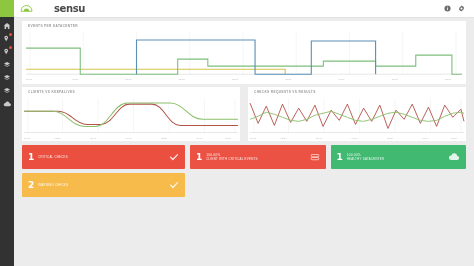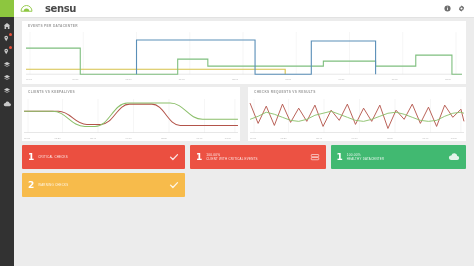--- a/index.html
+++ b/index.html
@@ -30,21 +30,21 @@
     position:absolute;right:2px;top:1px;width:3px;height:3px;border-radius:50%;
     background:#e8503a;
   }
 
   
   .header{
     position:absolute;left:14px;top:0;right:0;height:17px;
     background:#ffffff;border-bottom:1px solid #e2e2e2;
     display:flex;align-items:center;z-index:15;
   }
-  .logo-wrap{display:flex;align-items:center;padding-left:6px;gap:12px;}
+  .logo-wrap{display:flex;align-items:center;padding-left:6px;gap:21px;}
   .logo-cloud{display:block;}
   .logo-text{
     font-size:10px;font-weight:bold;color:#4a4a4a;letter-spacing:-0.4px;
     line-height:1;font-family:"DejaVu Sans",sans-serif;
   }
   .header-right{margin-left:auto;display:flex;align-items:center;gap:7px;padding-right:9px;}
   .hdr-ico{width:7px;height:7px;display:block;cursor:pointer;}
 
   
   .content{

